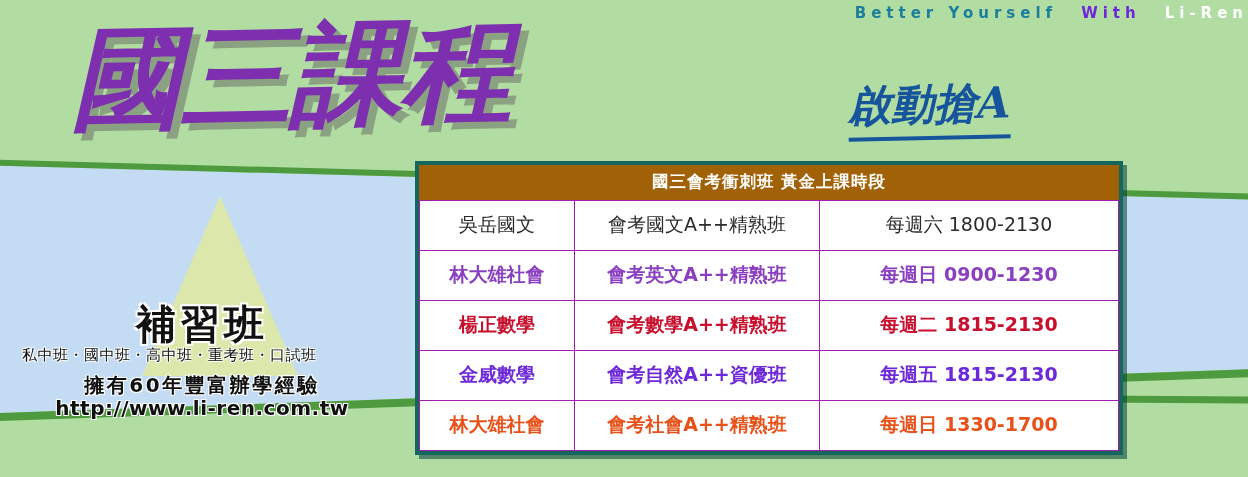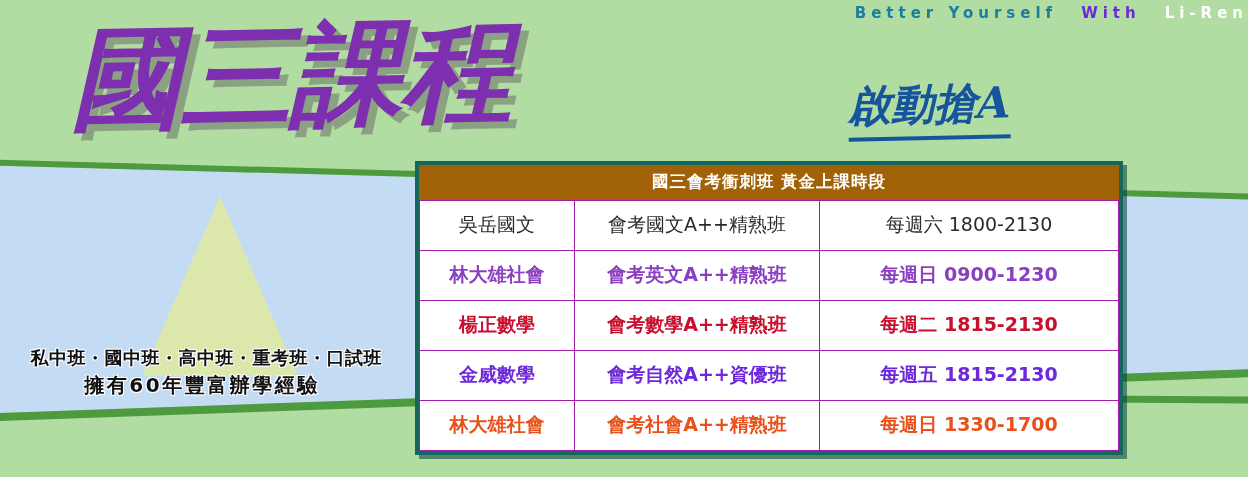--- a/index.html
+++ b/index.html
@@ -77,22 +77,22 @@
     white-space:nowrap;
   }
   .logo-second{
     position:absolute;left:0;top:108px;width:360px;text-align:center;
     font-family:"DejaVu Sans","Liberation Sans",sans-serif;
     font-size:40px;font-weight:bold;color:#111;letter-spacing:4px;line-height:1;
     text-shadow:-2px -2px 0 #fff,2px -2px 0 #fff,-2px 2px 0 #fff,2px 2px 0 #fff;
     white-space:nowrap;
   }
   .logo-classes{
-    position:absolute;left:0;top:150px;width:360px;text-align:right;
-    font-size:18px;font-weight:bold;color:#111;letter-spacing:0.5px;
+    position:absolute;left:0;top:150px;width:360px;text-align:left;
+    font-size:15px;font-weight:normal;color:#111;letter-spacing:0.5px;
     white-space:nowrap;
     text-shadow:-1px -1px 0 #fff,1px -1px 0 #fff,-1px 1px 0 #fff,1px 1px 0 #fff;
   }
   .logo-exp{
     position:absolute;left:0;top:176px;width:360px;text-align:center;
     font-size:20px;font-weight:bold;color:#111;letter-spacing:2.5px;
     white-space:nowrap;
     text-shadow:-1px -1px 0 #fff,1px -1px 0 #fff,-1px 1px 0 #fff,1px 1px 0 #fff;
   }
   .logo-url{
@@ -143,22 +143,24 @@
     <span class="tg-a">Better Yourself</span>
     <span class="tg-b">With</span>
     <span class="tg-c">Li-Ren</span>
   </div>
 
   <div class="title-main">國三課程</div>
   <div class="title-sub">啟動搶A</div>
 
   <div class="logo">
     <div class="logo-a"></div>
+    <div class="logo-second">補習班</div>
     <div class="logo-classes">私中班・國中班・高中班・重考班・口試班</div>
     <div class="logo-exp">擁有60年豐富辦學經驗</div>
+    <div class="logo-url">http://www.li-ren.com.tw</div>
   </div>
 
   <div class="sched-wrap">
     <div class="sched-head">國三會考衝刺班  黃金上課時段</div>
     <table class="sched">
       <tbody>
         <tr class="r0">
           <td class="c-teacher">吳岳國文</td>
           <td class="c-course">會考國文A++精熟班</td>
           <td class="c-time">每週六 1800-2130</td>

